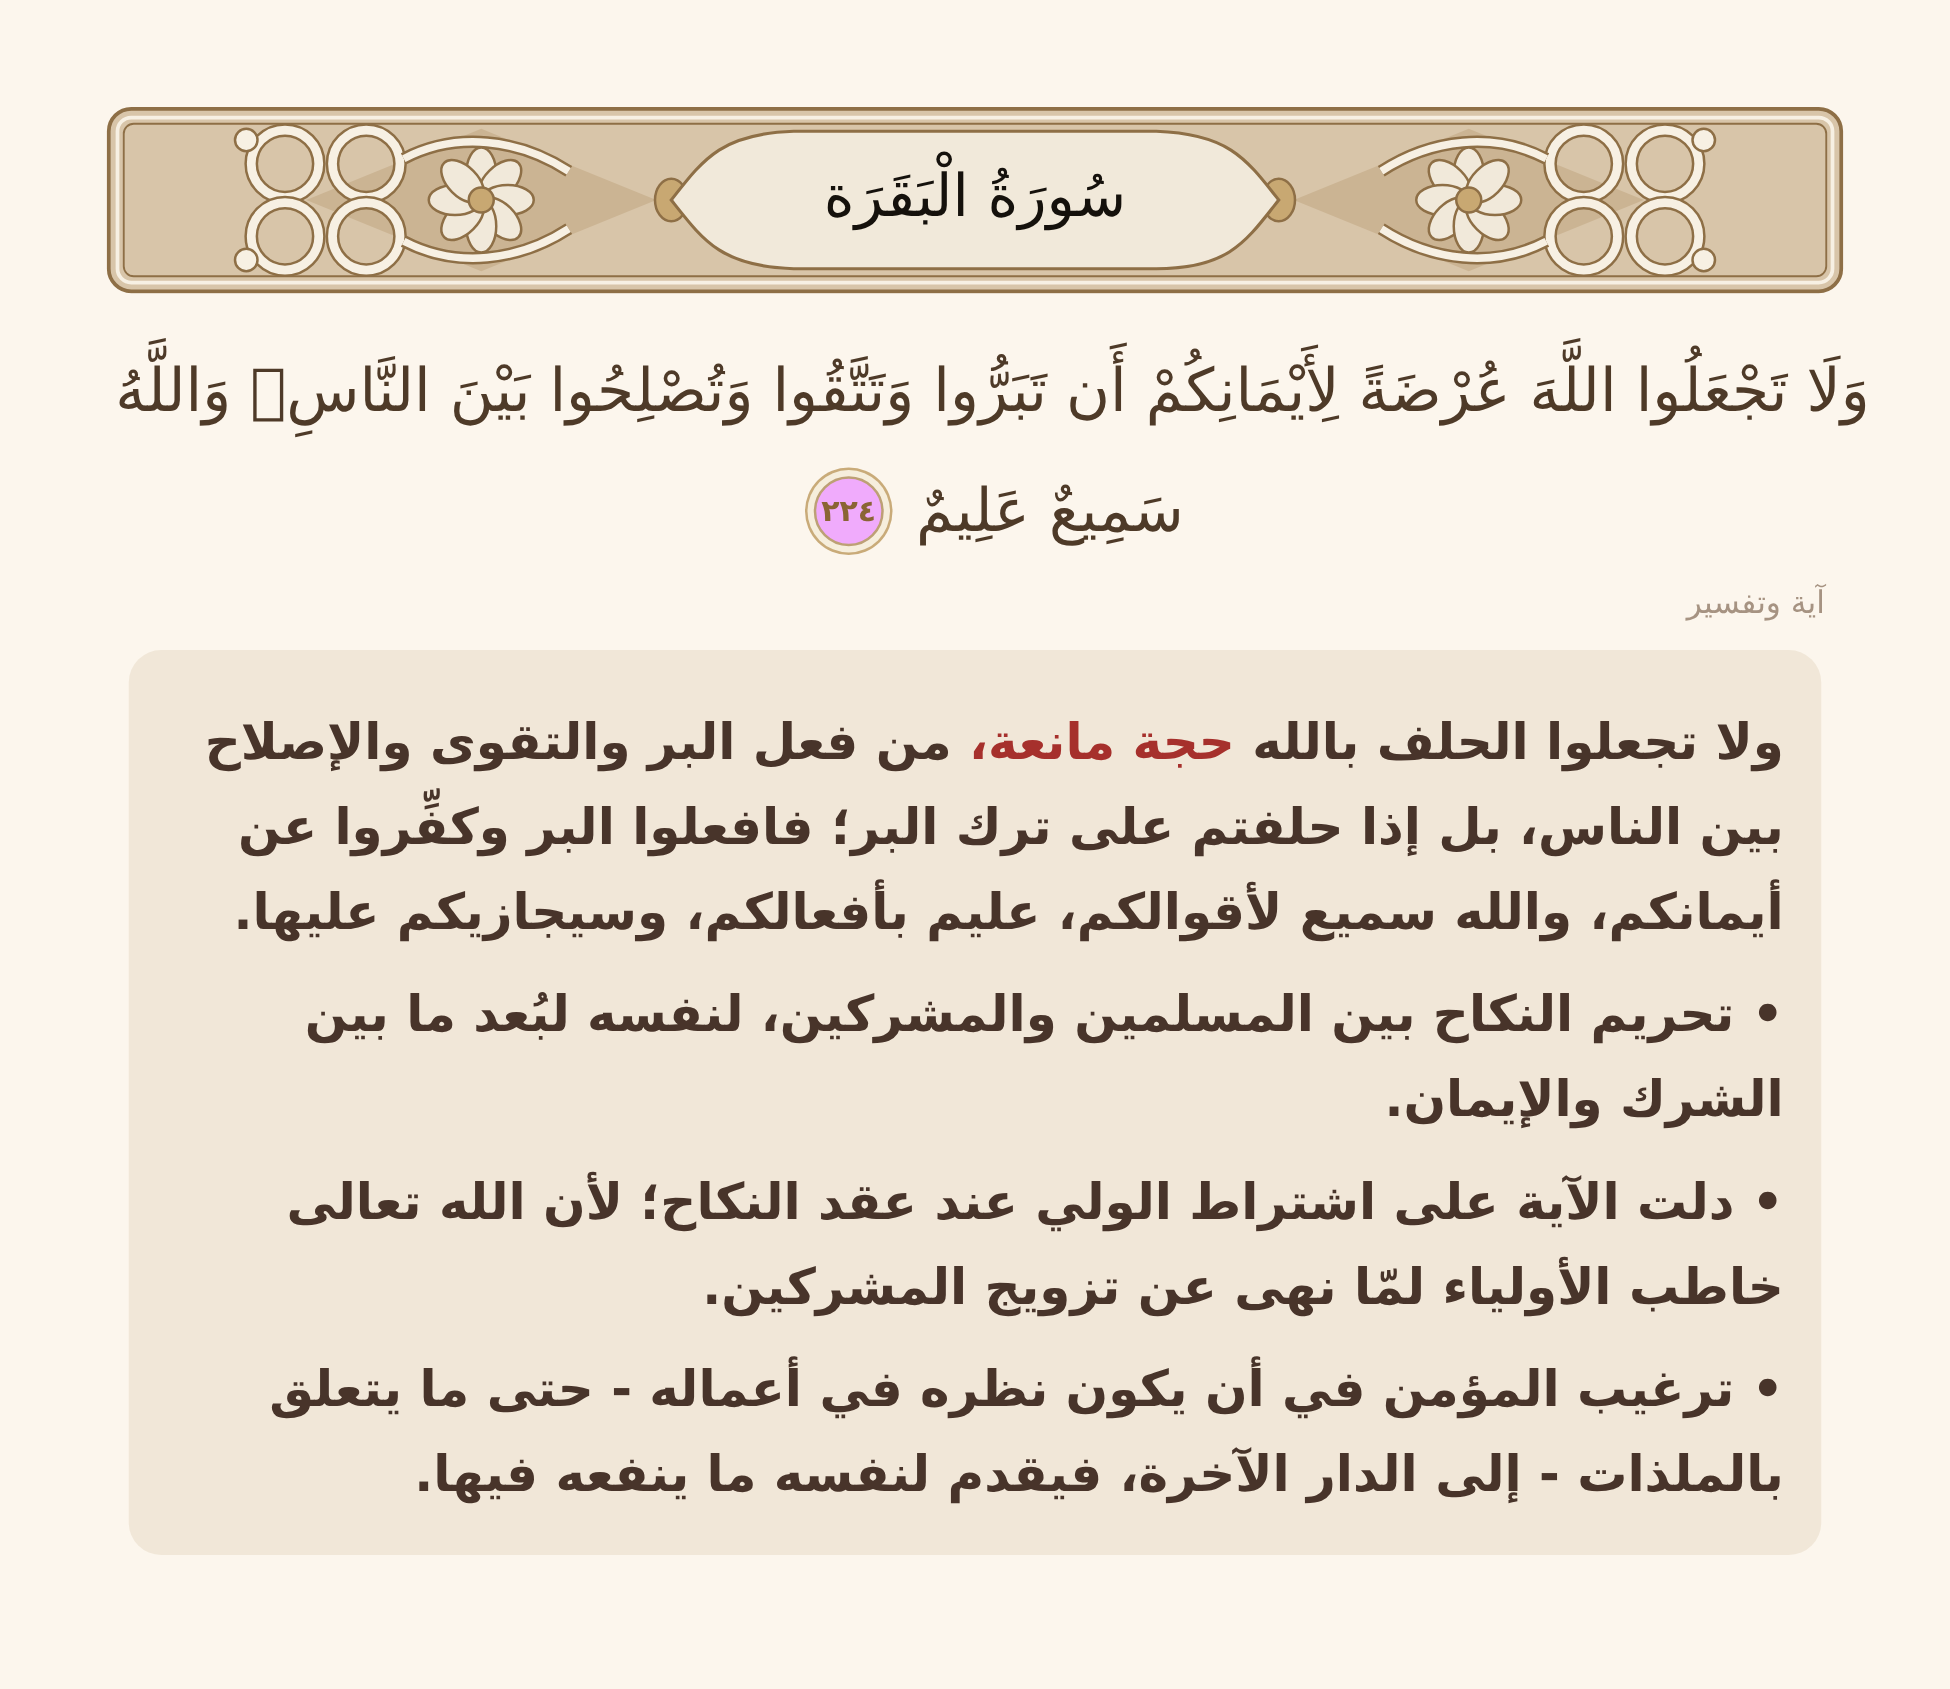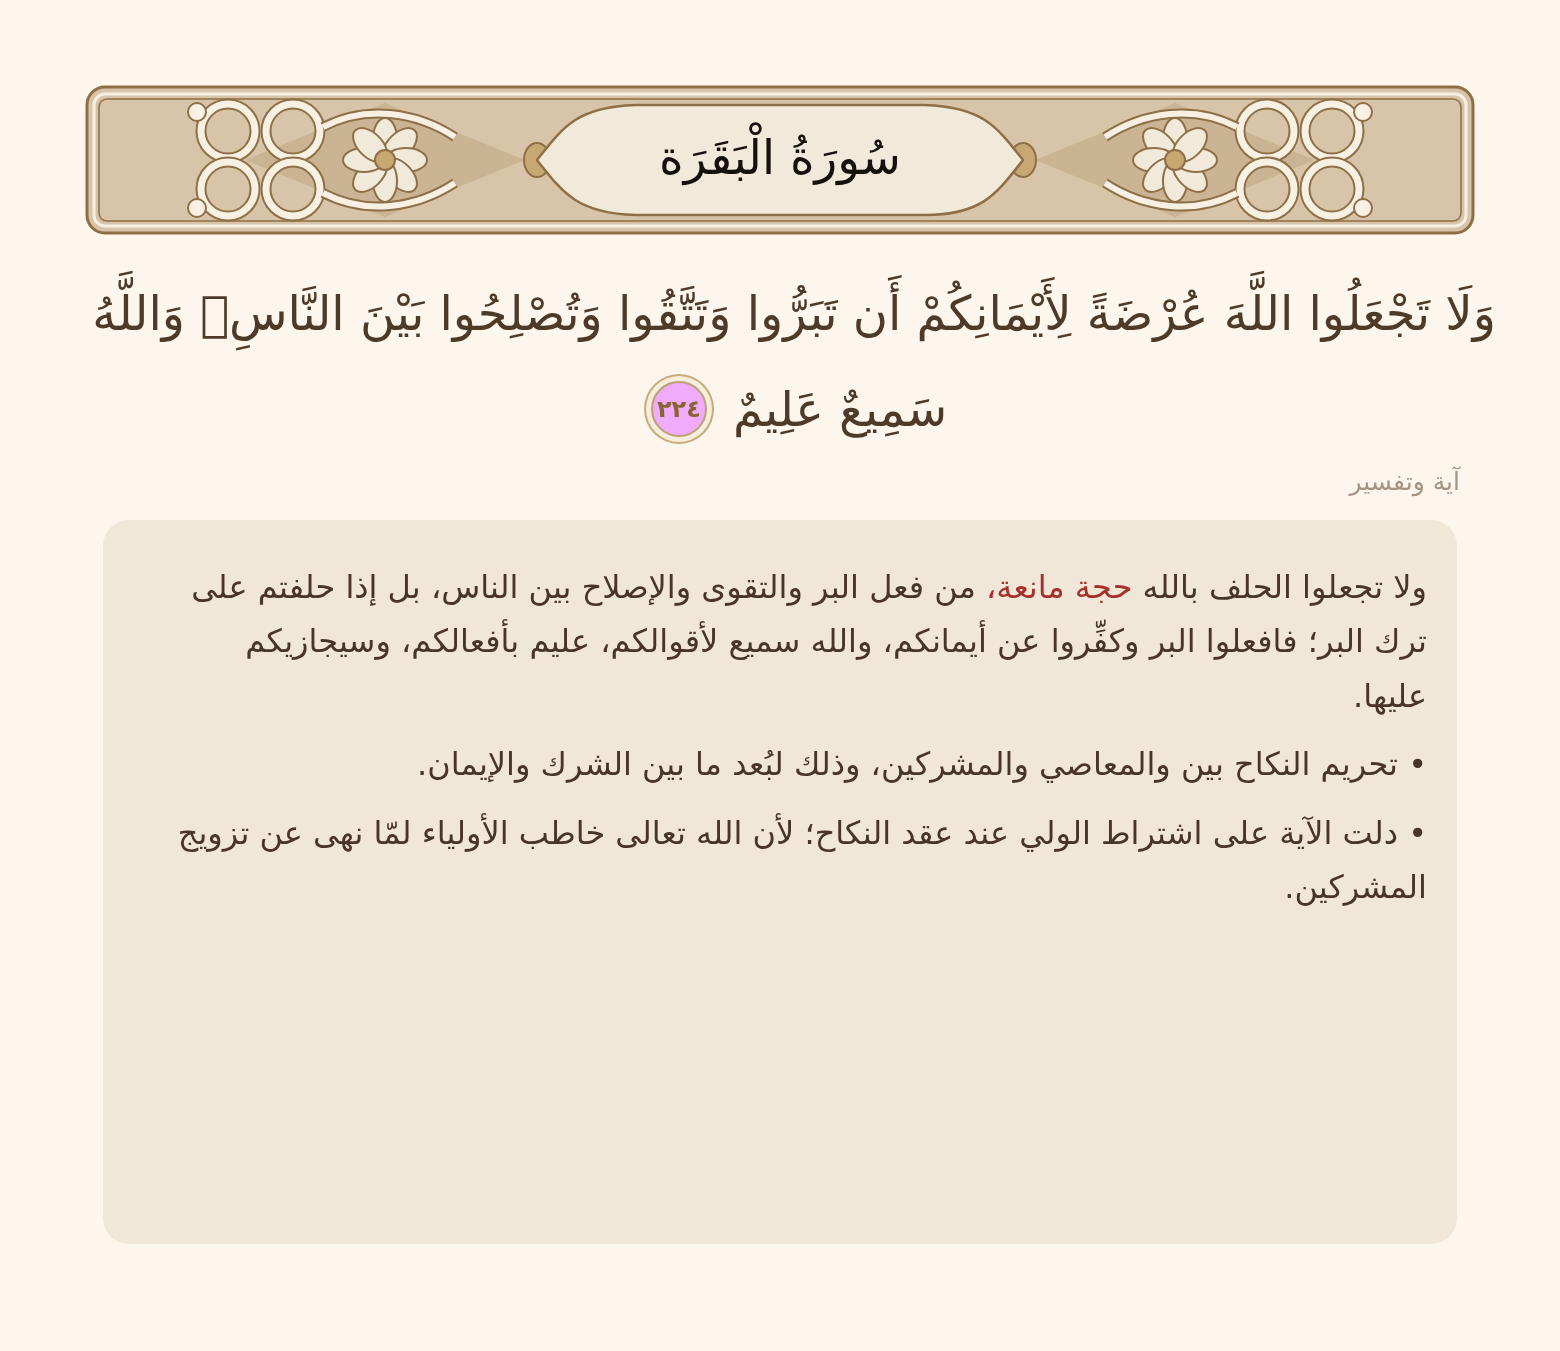--- a/index.html
+++ b/index.html
@@ -75,23 +75,24 @@
   .tafsir-box {
     width: 1354px;
     height: 724px;
     margin: 24px 0 0 103px;
     background: #f1e7d8;
     border-radius: 26px;
     padding: 40px 30px 20px 60px;
     direction: rtl;
     text-align: right;
     color: #48342a;
-    font-size: 32px;
+    font-size: 40px;
     line-height: 1.7;
     overflow: hidden;
+    font-weight: bold;
   }
   .tafsir-box p { margin: 0 0 14px 0; }
   .red { color: #a6302c; }
 </style>
 </head>
 <body>
 
 <div class="page">
 
   <div class="banner">
@@ -145,17 +146,18 @@
       <span class="medallion">
           <span>٢٢٤</span>
         </span>
     </div>
   </div>
 
   <div class="section-label">آية وتفسير</div>
 
   <div class="tafsir-box">
     <p><span>ولا تجعلوا الحلف بالله </span><span class="red">حجة مانعة،</span><span> من فعل البر والتقوى والإصلاح بين الناس، بل إذا حلفتم على ترك البر؛ فافعلوا البر وكفِّروا عن أيمانكم، والله سميع لأقوالكم، عليم بأفعالكم، وسيجازيكم عليها.</span></p>
-    <p>• تحريم النكاح بين والمعاصي والمشركين، وذلك لبُعد ما بين الشرك والإيمان.</p>
+    <p>• تحريم النكاح بين المسلمين والمشركين، لنفسه لبُعد ما بين الشرك والإيمان.</p>
     <p>• دلت الآية على اشتراط الولي عند عقد النكاح؛ لأن الله تعالى خاطب الأولياء لمّا نهى عن تزويج المشركين.</p>
+    <p>• ترغيب المؤمن في أن يكون نظره في أعماله - حتى ما يتعلق بالملذات - إلى الدار الآخرة، فيقدم لنفسه ما ينفعه فيها.</p>
   </div>
 
 </div>
 
 </body></html>

